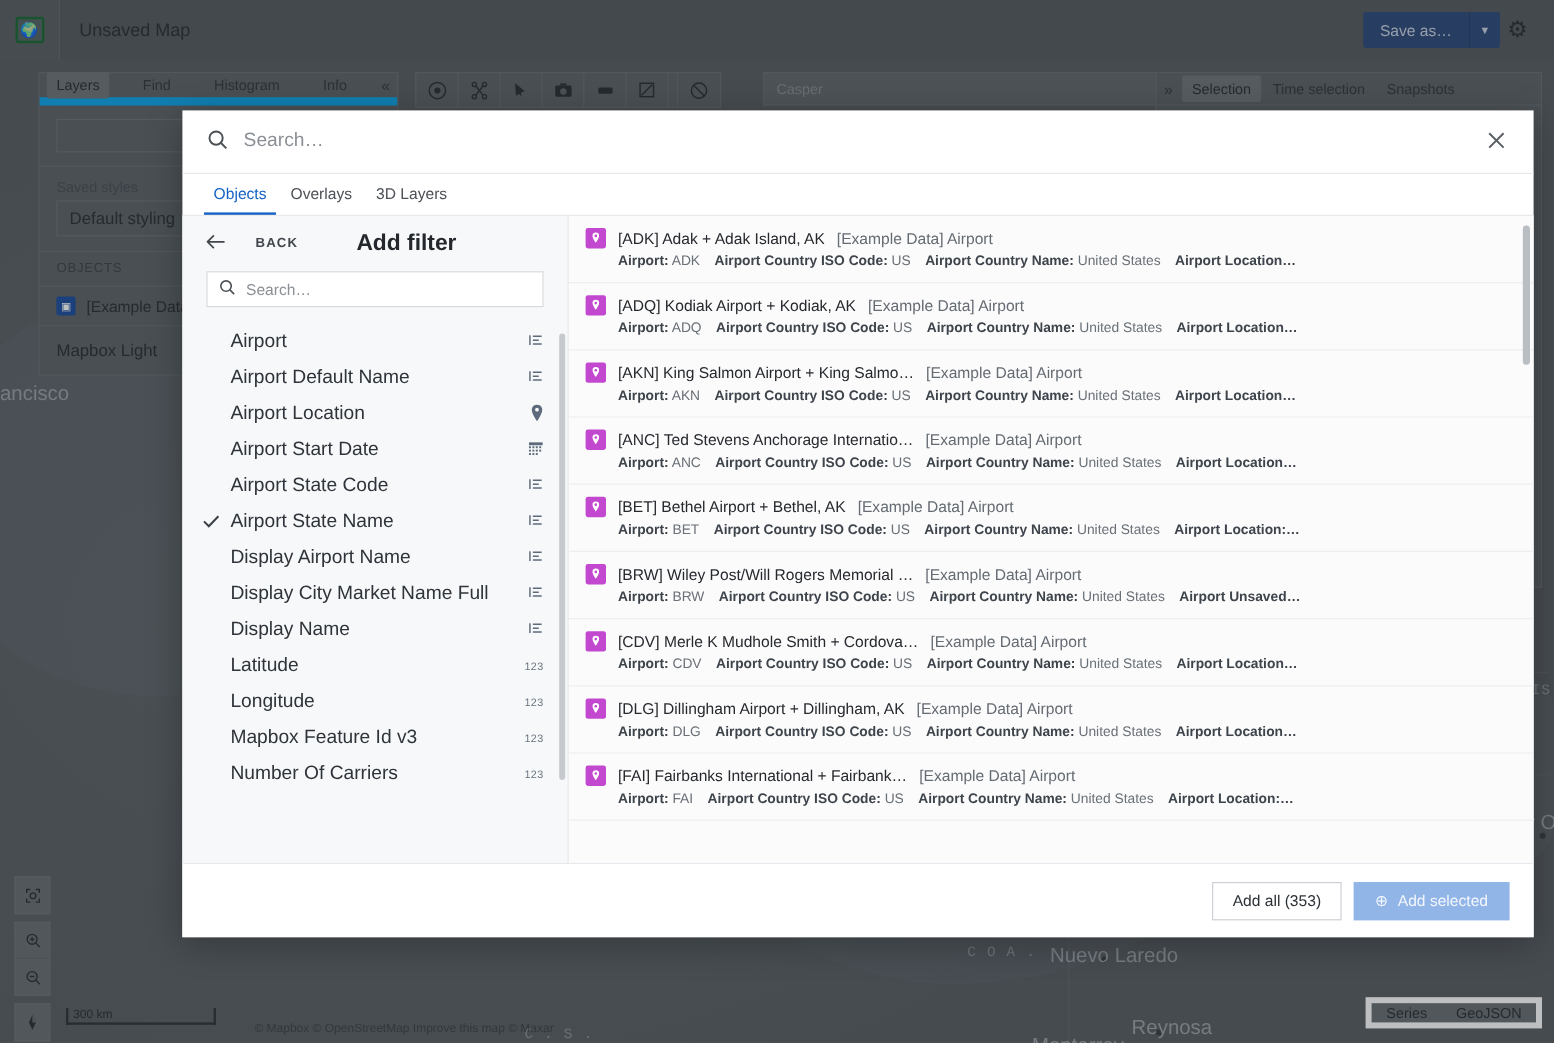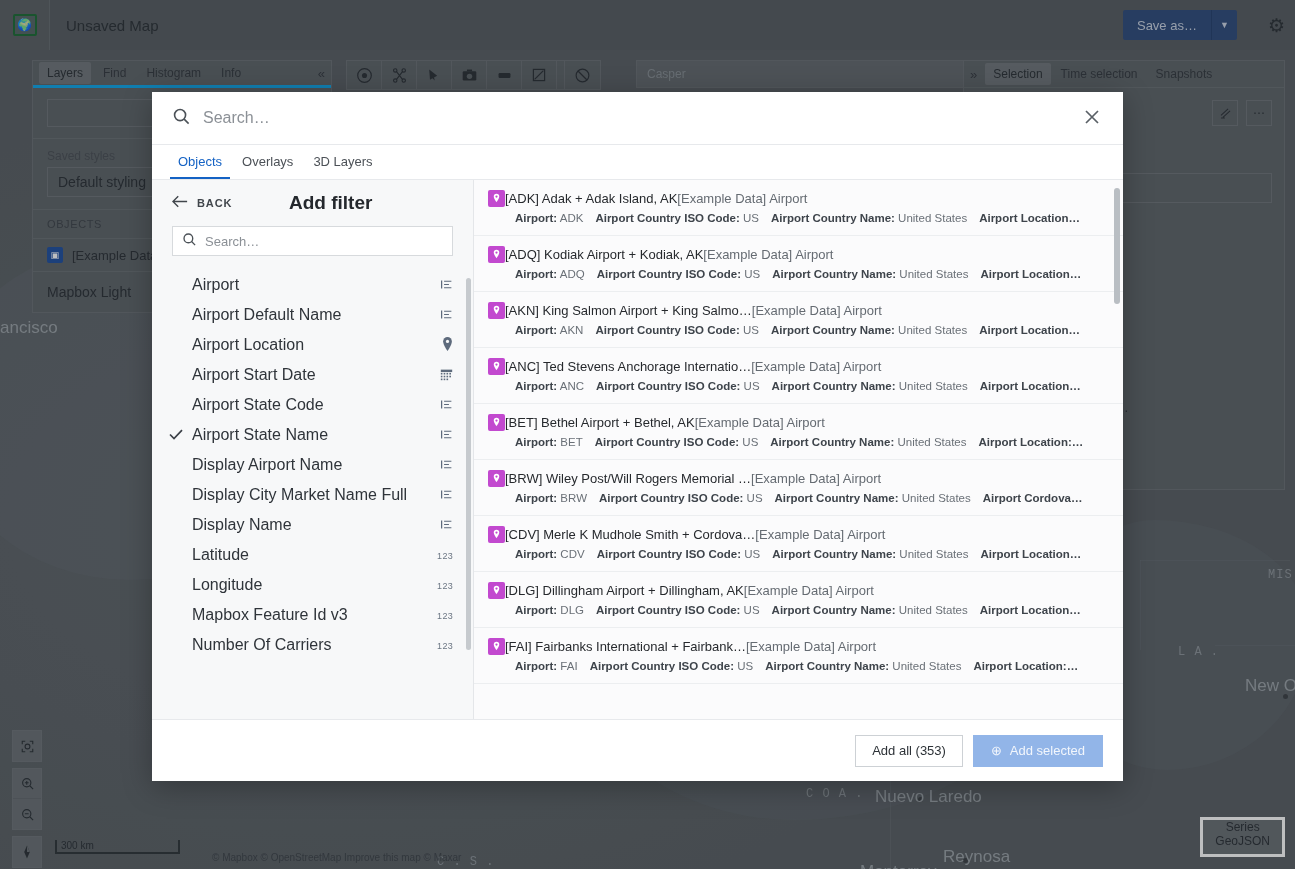--- a/index.html
+++ b/index.html
@@ -72,22 +72,22 @@
     display: flex; align-items: center; justify-content: center;
     font-size: 12px; color: #2d8f48; line-height: 1;
   }
   #doc-title {
     margin-left: 16px;
     font-size: 15px;
     color: #2b3137;
     font-weight: 400;
   }
   #topbar-right {
-    margin-left: auto; display: flex; align-items: center; gap: 31px;
-    padding-right: 10px;
+    margin-left: auto; display: flex; align-items: center; gap: 6px;
+    padding-right: 22px;
   }
   #save-as-group { display: flex; }
   #save-as-button {
     background: #2f4b7c; color: #c9d3e2;
     border: none; height: 30px; padding: 0 14px;
     font-size: 13px; font-family: inherit;
     border-radius: 2px 0 0 2px; cursor: pointer;
   }
   #save-as-caret {
     background: #2f4b7c; color: #c9d3e2;
@@ -100,22 +100,22 @@
   
   #left-panel {
     position: absolute; top: 60px; left: 32px;
     width: 300px;
     background: #5e6469;
     border: 1px solid #6a7075;
     z-index: 10;
   }
   #left-tabs {
     display: flex; align-items: center; height: 27px;
-    padding: 0 6px; gap: 4px;
-    border-bottom: 3px solid #0ea5e9;
+    padding: 0 6px; gap: 20px;
+    border-bottom: 7px solid #0ea5e9;
   }
   .ltab {
     font-size: 12px; color: #343a40; padding: 4px 8px;
     cursor: pointer; border-radius: 2px;
   }
   .ltab.active { background: #6f757a; color: #2b3137; }
   #left-collapse { margin-left: auto; font-size: 13px; color: #343a40; cursor: pointer; }
   #add-row { padding: 11px 14px; border-bottom: 1px solid #696f74; }
   #add-button {
     width: 100%; height: 28px;
@@ -211,30 +211,30 @@
     width: 125px; height: 14px;
     border: 2px solid #2f353a; border-top: none;
     color: #2b3137; font-size: 10px; padding-left: 4px; line-height: 12px;
   }
   #attribution {
     position: absolute; left: 212px; top: 852px; z-index: 10;
     font-size: 10px; color: #3e444a; white-space: nowrap;
   }
   #bottom-right-toggle {
     position: absolute; right: 10px; bottom: 12px; z-index: 10;
-    background: #696f74; border: 3px solid #ffffff;
-    display: flex; height: 40px; align-items: center; flex-direction: column;
+    background: #696f74; border: 5px solid #ffffff;
+    display: flex; height: 26px; align-items: center;
   }
   .br-tab { font-size: 12px; color: #2b3137; padding: 0 12px; cursor: pointer; }
 
   
   #scrim { position: absolute; inset: 0; background: rgba(20,24,28,.28); z-index: 30; }
   #modal {
     position: absolute; left: 152px; top: 92px;
-    width: 971px; height: 689px;
+    width: 1126px; height: 689px;
     background: #fff; z-index: 40;
     box-shadow: 0 6px 28px rgba(0,0,0,.28);
     display: flex; flex-direction: column;
     font-size: 13px;
   }
   #modal-searchbar {
     height: 53px; display: flex; align-items: center; gap: 12px;
     padding: 0 20px; border-bottom: 1px solid #e7e9ec;
   }
   #modal-search-input {
@@ -260,21 +260,21 @@
   
   #filter-pane {
     width: 322px; background: #f7f8f9;
     border-right: 1px solid #e4e6e9;
     display: flex; flex-direction: column; min-height: 0;
   }
   #filter-head {
     display: flex; align-items: center; padding: 12px 20px 6px; gap: 10px;
   }
   #filter-back { display: flex; align-items: center; gap: 9px; cursor: pointer; color: #41464c; }
-  #filter-back-label { font-size: 11px; letter-spacing: .9px; font-weight: 600; }
+  #filter-back-label { font-size: 11px; letter-spacing: .9px; font-weight: 600; margin-left: 16px; }
   #filter-title { flex: 1; text-align: center; font-size: 19px; font-weight: 700; color: #24282d; padding-right: 34px; }
   #filter-search-wrap { padding: 6px 20px 14px; }
   #filter-search {
     height: 30px; border: 1px solid #d7dadd; background: #fff;
     display: flex; align-items: center; gap: 8px; padding: 0 9px;
   }
   #filter-search input {
     border: none; outline: none; font-size: 13px; color: #3c4043;
     font-family: inherit; width: 100%; background: transparent;
   }
@@ -293,21 +293,21 @@
     width: 5px; height: 372px; background: #c6cace; border-radius: 3px;
   }
 
   
   #object-pane { flex: 1; background: #fbfbfc; overflow: hidden; position: relative; display: flex; flex-direction: column; }
   #object-list { flex: 1; overflow-y: auto; }
   .obj-row {
     padding: 10px 18px 11px 14px;
     border-bottom: 1px solid #eceef0;
   }
-  .obj-line1 { display: flex; align-items: center; }
+  .obj-line1 { display: flex; align-items: center; gap: 10px; }
   .obj-pin {
     width: 17px; height: 17px; flex: none;
     background: #c249cf; border-radius: 2px;
     display: flex; align-items: center; justify-content: center;
   }
   .obj-pin svg { width: 9px; height: 11px; }
   .obj-title {
     font-size: 13px; color: #26292d; max-width: 257px;
     white-space: nowrap; overflow: hidden; text-overflow: ellipsis;
   }
@@ -791,21 +791,21 @@
                   <circle cx="6" cy="5.2" r="1.6" fill="#c249cf"></circle>
                 </svg>
               </span>
               <span class="obj-title">[BRW] Wiley Post/Will Rogers Memorial …</span>
               <span class="obj-source">[Example Data] Airport</span>
             </div>
             <div class="obj-line2">
               <span class="kv"><span class="k">Airport:</span><span class="v"> BRW</span></span>
               <span class="kv"><span class="k">Airport Country ISO Code:</span><span class="v"> US</span></span>
               <span class="kv"><span class="k">Airport Country Name:</span><span class="v"> United States</span></span>
-              <span class="kv truncated"><span class="k">Airport Cordova…</span></span>
+              <span class="kv truncated"><span class="k">Airport Unsaved…</span></span>
             </div>
           </div>
           <div class="obj-row">
             <div class="obj-line1">
               <span class="obj-pin">
                 <svg viewBox="0 0 12 16">
                   <path d="M6 1.2a4 4 0 0 0-4 4c0 3 4 8.2 4 8.2s4-5.2 4-8.2a4 4 0 0 0-4-4Z" fill="#fff"></path>
                   <circle cx="6" cy="5.2" r="1.6" fill="#c249cf"></circle>
                 </svg>
               </span>

